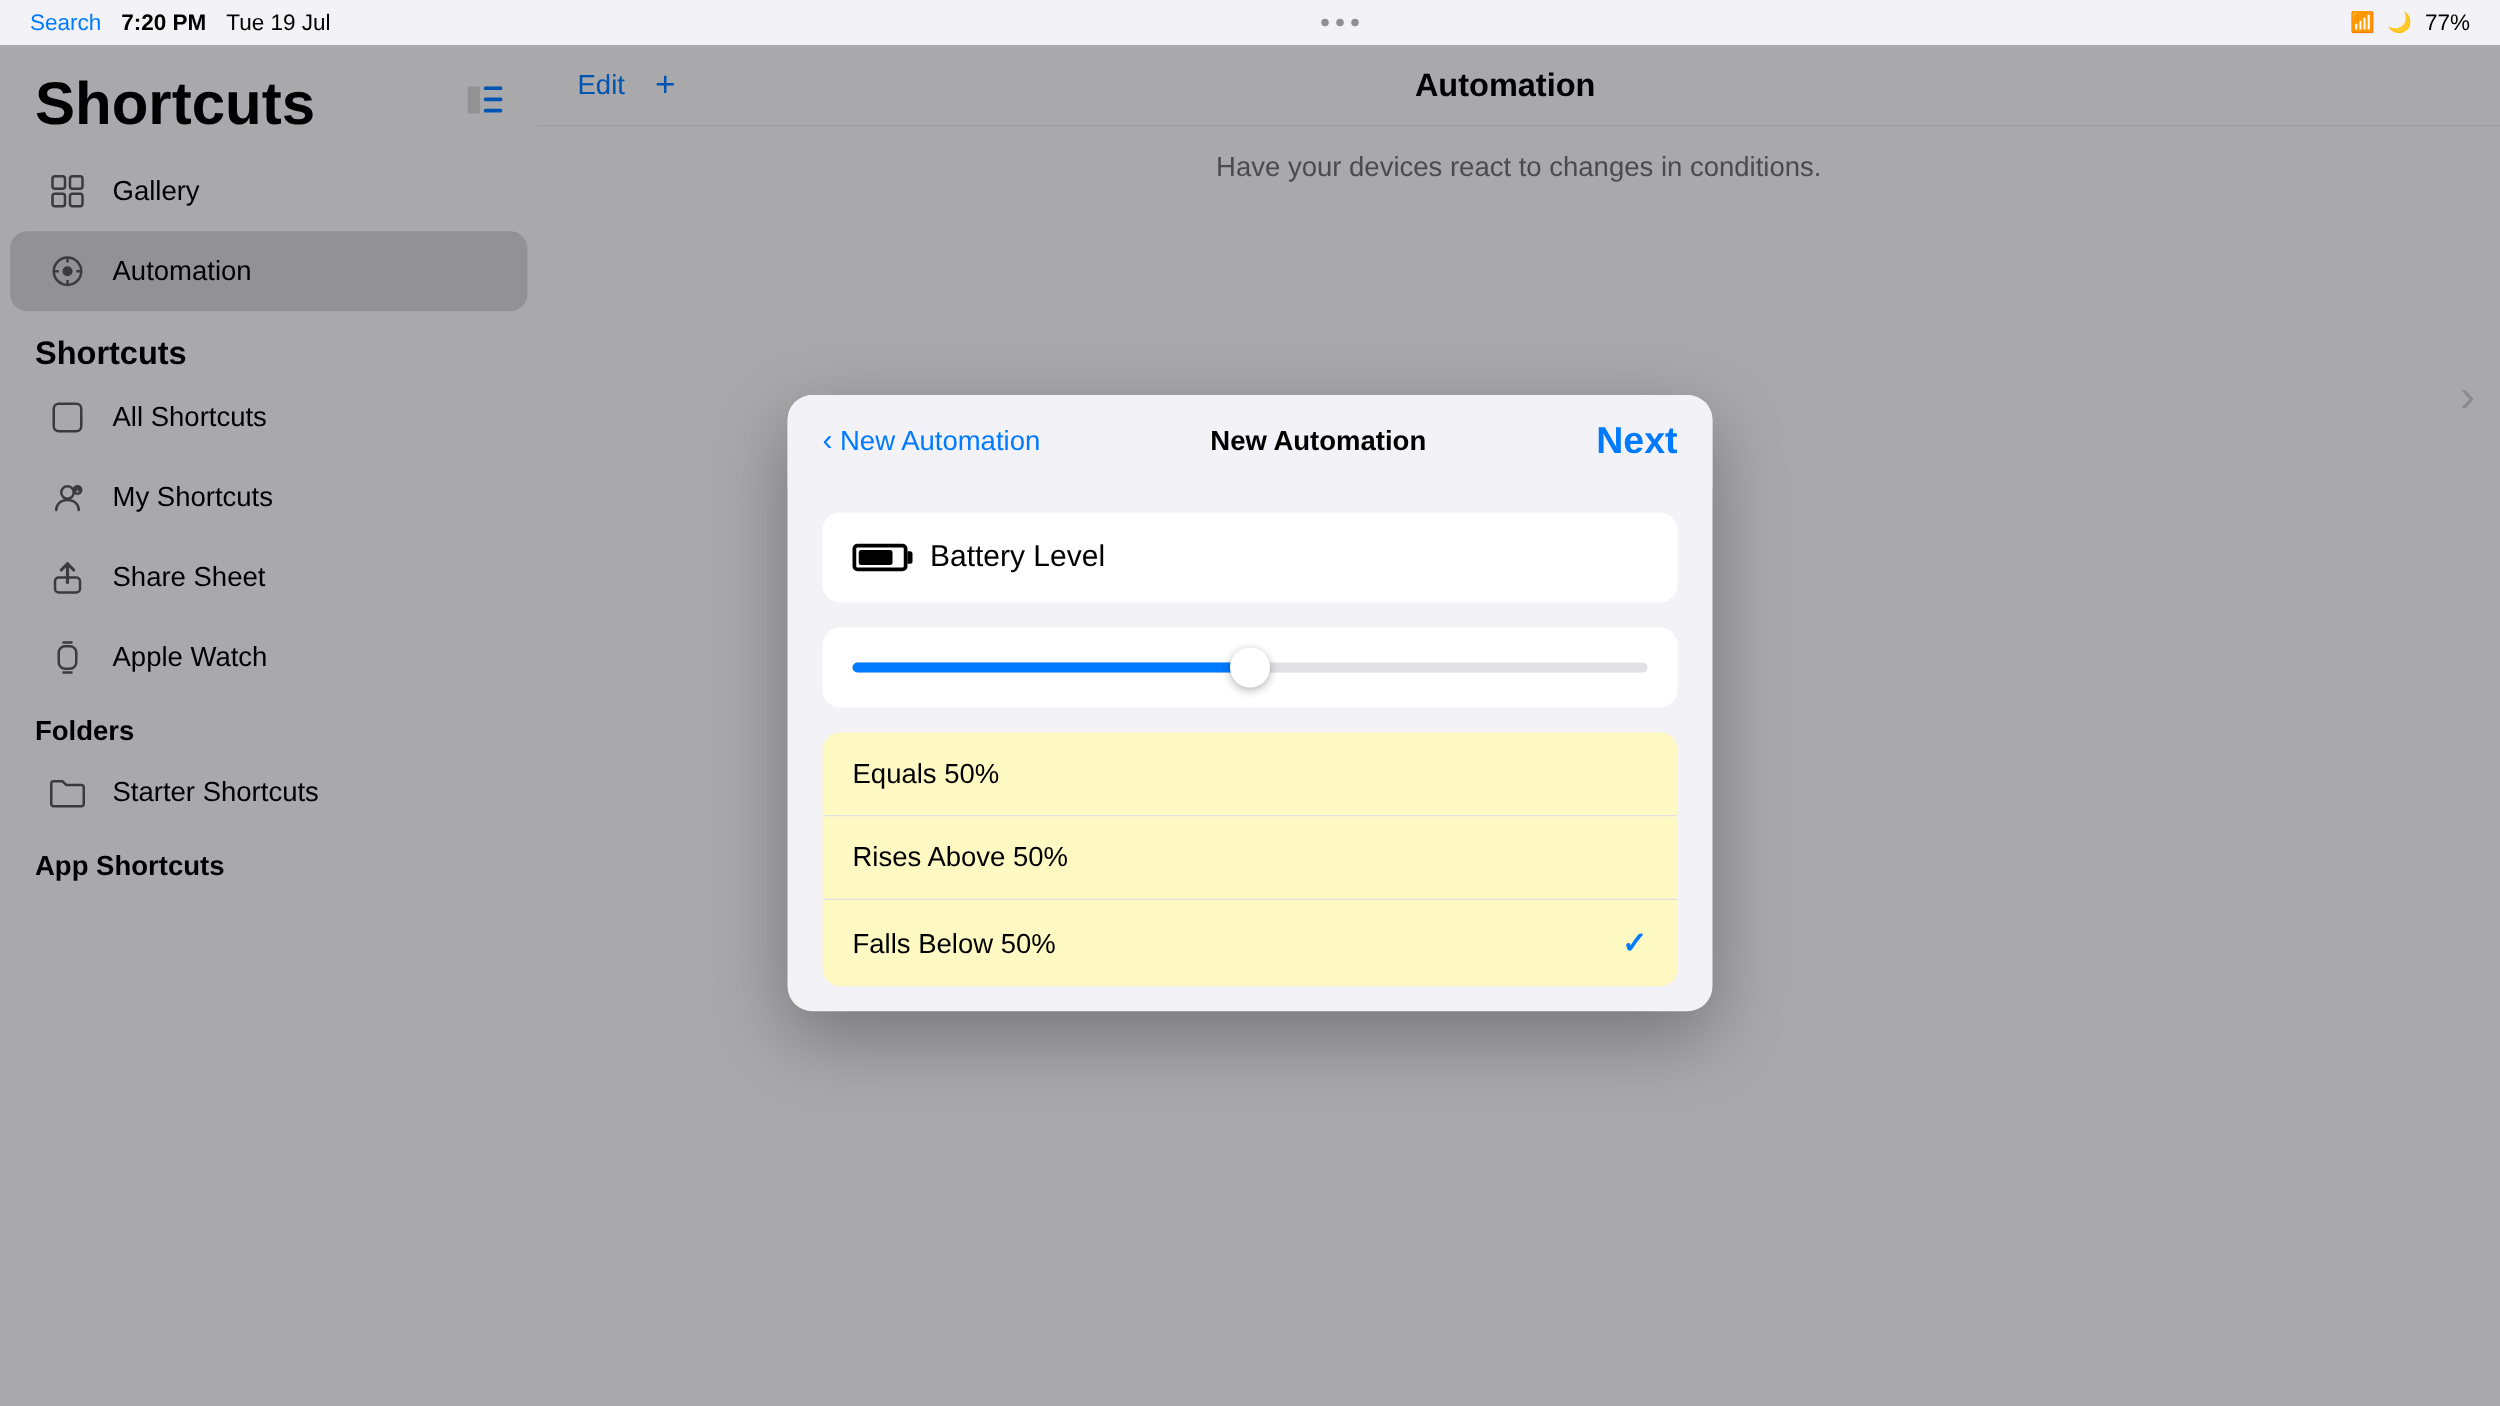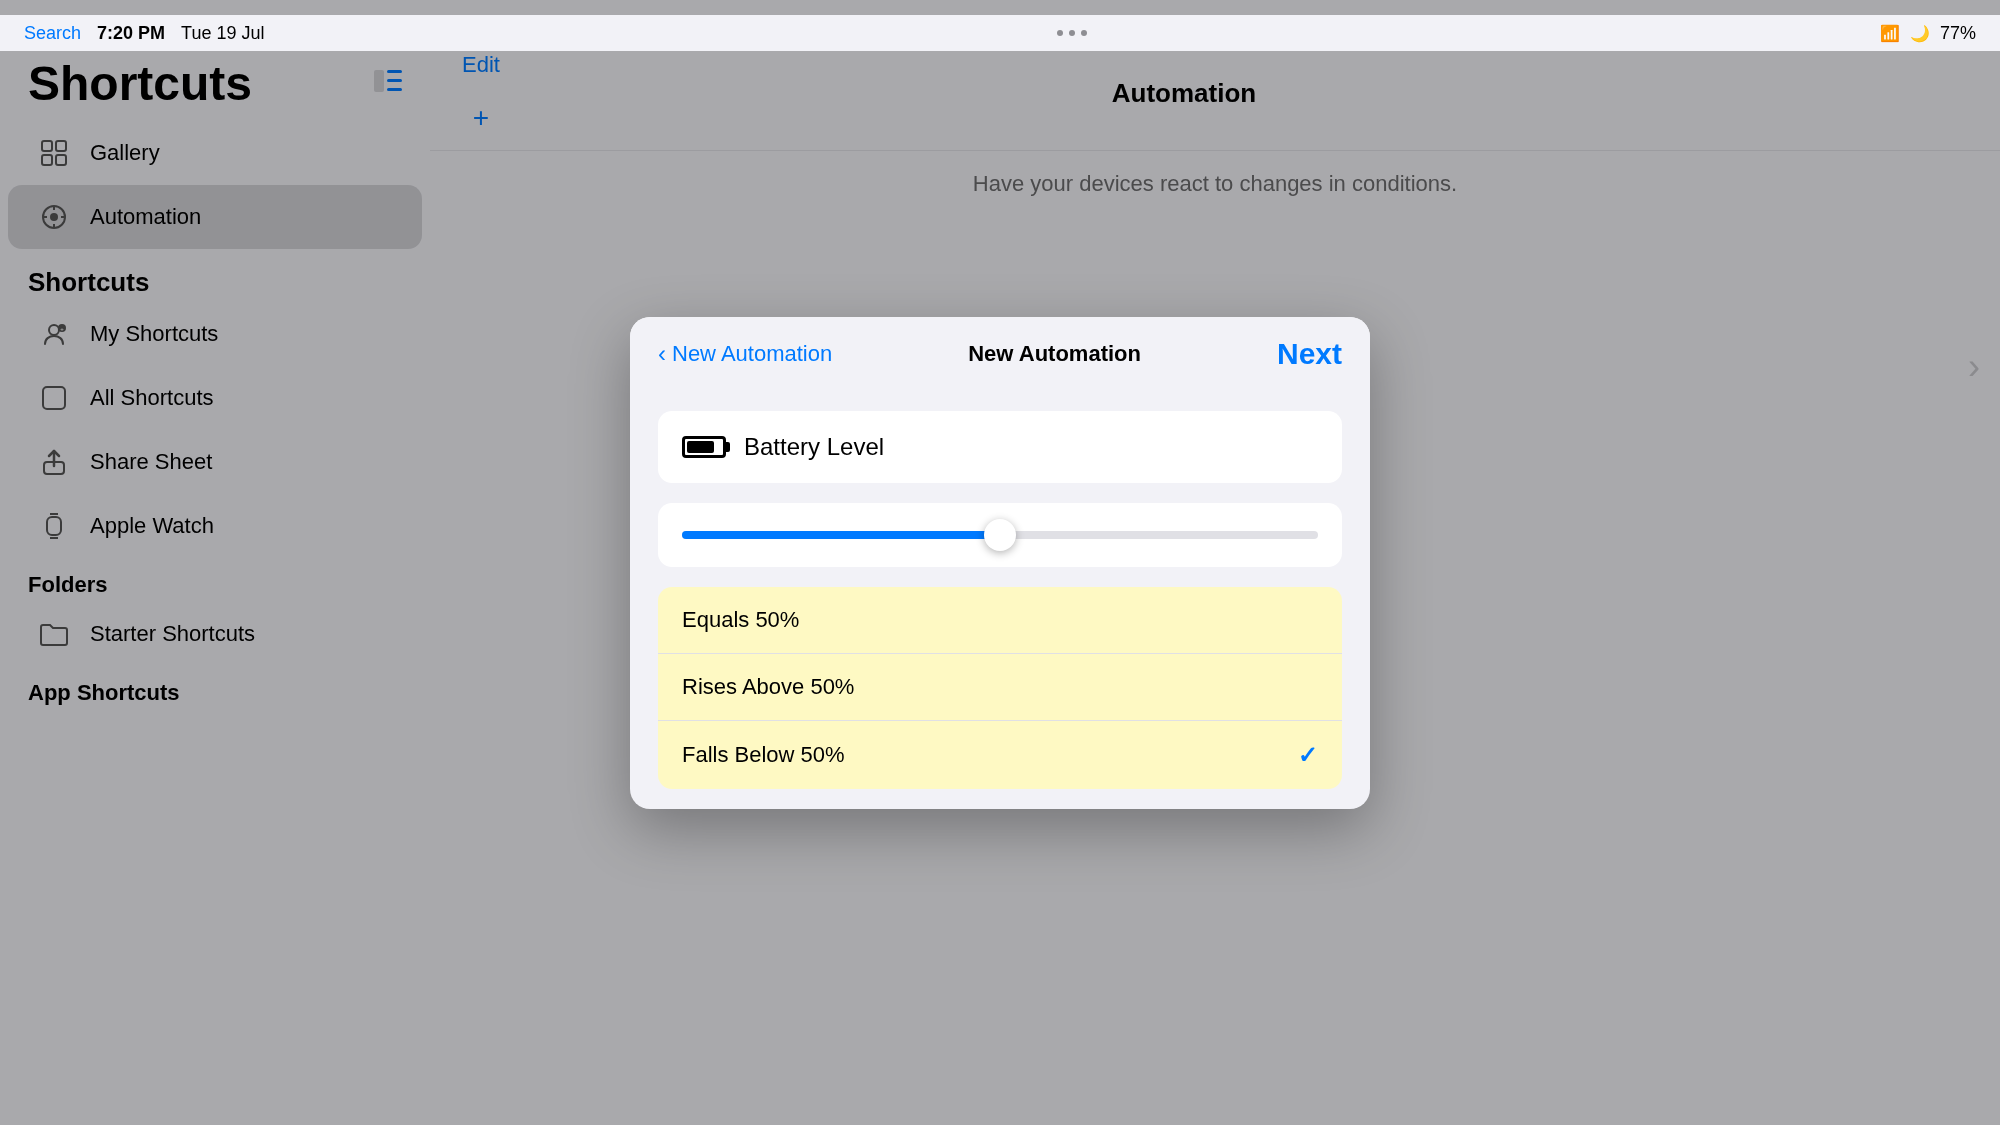--- a/index.html
+++ b/index.html
@@ -16,21 +16,20 @@
     .status-bar {
       position: absolute;
       top: 0; left: 0; right: 0;
       height: 36px;
       background: #f2f2f7;
       display: flex;
       align-items: center;
       justify-content: space-between;
       padding: 0 24px;
       z-index: 100;
-      margin-top: 15px;
     }
     .status-bar-left {
       display: flex;
       align-items: center;
       gap: 16px;
       font-size: 18px;
       font-weight: 500;
     }
     .status-bar-right {
       display: flex;
@@ -122,21 +121,20 @@
       align-items: center;
       justify-content: space-between;
       padding: 16px 32px;
       border-bottom: 1px solid #e0e0e5;
       background: #f2f2f7;
     }
     .main-header-actions {
       display: flex;
       gap: 24px;
       align-items: center;
-      flex-direction: column;
     }
     .main-header-btn {
       font-size: 22px;
       color: #007aff;
       background: none;
       border: none;
       cursor: pointer;
     }
     .main-header-title {
       font-size: 26px;
@@ -397,36 +395,36 @@
       </svg>
     </div>
     <span>Automation</span>
   </div>
 
   <div class="sidebar-section-title">Shortcuts</div>
 
   <div class="sidebar-nav-item">
     <div class="sidebar-nav-icon">
       <svg width="28" height="28" viewBox="0 0 28 28" fill="none">
+        <rect x="3" y="3" width="22" height="22" rx="4" stroke="#555" stroke-width="2"></rect>
+      </svg>
+    </div>
+    <span>All Shortcuts</span>
+  </div>
+
+  <div class="sidebar-nav-item">
+    <div class="sidebar-nav-icon">
+      <svg width="28" height="28" viewBox="0 0 28 28" fill="none">
         <circle cx="14" cy="10" r="5" stroke="#555" stroke-width="2"></circle>
         <path d="M5 24c0-5 4-8 9-8s9 3 9 8" stroke="#555" stroke-width="2" stroke-linecap="round"></path>
         <circle cx="22" cy="8" r="4" fill="#555"></circle>
         <text x="22" y="11" text-anchor="middle" font-size="6" fill="white">+</text>
       </svg>
     </div>
     <span>My Shortcuts</span>
-  </div>
-
-  <div class="sidebar-nav-item">
-    <div class="sidebar-nav-icon">
-      <svg width="28" height="28" viewBox="0 0 28 28" fill="none">
-        <rect x="3" y="3" width="22" height="22" rx="4" stroke="#555" stroke-width="2"></rect>
-      </svg>
-    </div>
-    <span>All Shortcuts</span>
   </div>
 
   <div class="sidebar-nav-item">
     <div class="sidebar-nav-icon">
       <svg width="28" height="28" viewBox="0 0 28 28" fill="none">
         <path d="M14 3 L14 18" stroke="#555" stroke-width="2.5" stroke-linecap="round"></path>
         <path d="M9 8 L14 3 L19 8" stroke="#555" stroke-width="2.5" stroke-linecap="round" stroke-linejoin="round"></path>
         <rect x="4" y="14" width="20" height="12" rx="3" stroke="#555" stroke-width="2"></rect>
       </svg>
     </div>

